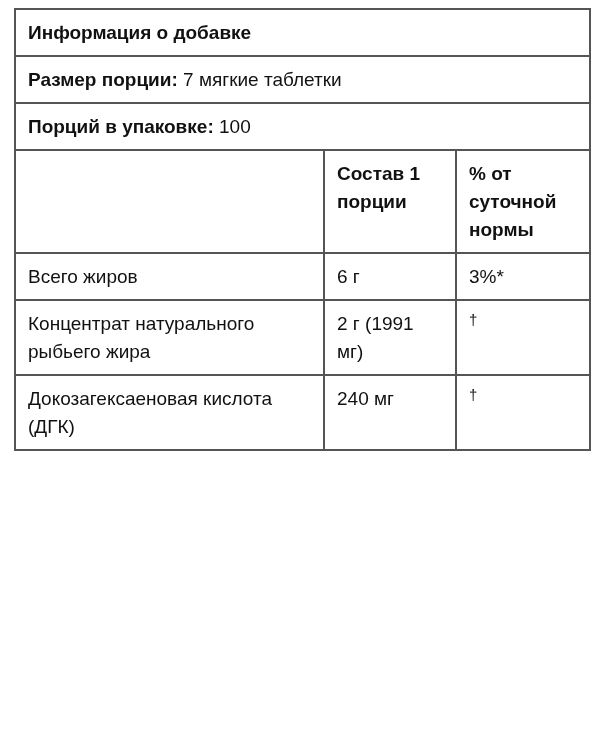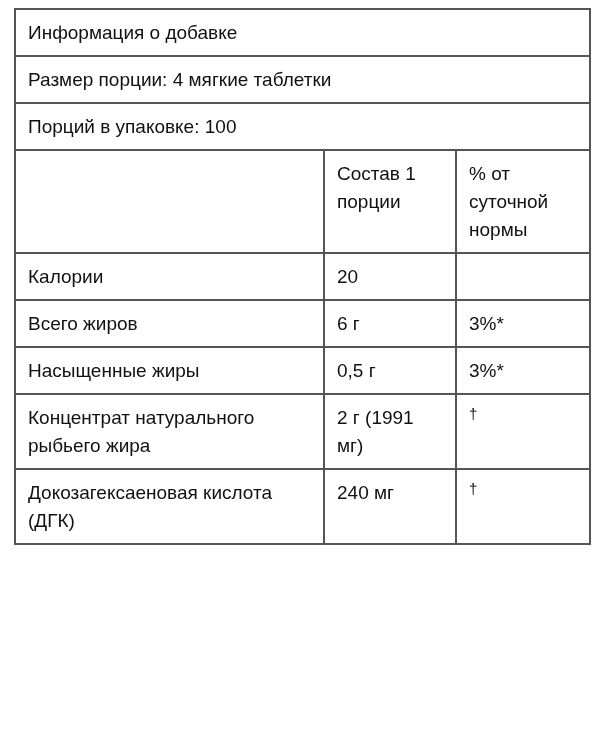--- a/index.html
+++ b/index.html
@@ -3,61 +3,51 @@
 <meta charset="utf-8">
 <style>
   html, body { margin: 0; padding: 0; background: #ffffff; }
   body { width: 600px; height: 755px; overflow: hidden; position: relative;
          font-family: "Liberation Sans", "DejaVu Sans", sans-serif; color: #111; }
   table.facts { position: absolute; left: 14px; top: 8px; width: 575px;
          border-collapse: collapse; table-layout: fixed; }
   table.facts td { border: 2px solid #555; padding: 9px 12px 8px 12px;
          font-size: 19px; line-height: 28px; vertical-align: top; }
   col.c1 { width: 309px; } col.c2 { width: 132px; } col.c3 { width: 134px; }
-  .b { font-weight: normal; }
+  .b { font-weight: bold; }
   .hdr td { height: 80px; }
   .dag { font-size: 15px; position: relative; top: -5px; }
 </style>
 </head>
 <body>
 
 <table class="facts">
   <colgroup>
       <col class="c1">
       <col class="c2">
       <col class="c3">
     </colgroup>
   <tbody>
       <tr>
     <td colspan="3" class="b">Информация о добавке</td>
   </tr>
   <tr>
-    <td colspan="3"><span class="b">Размер порции:</span> <span>4 мягкие таблетки</span></td>
+    <td colspan="3"><span class="b">Размер порции:</span> <span>7 мягкие таблетки</span></td>
   </tr>
   <tr>
     <td colspan="3"><span class="b">Порций в упаковке:</span> <span>100</span></td>
   </tr>
   <tr class="hdr">
     <td></td>
     <td class="b">Состав 1 порции</td>
     <td class="b">% от суточной нормы</td>
   </tr>
   <tr>
-    <td>Калории</td>
-    <td>20</td>
-    <td></td>
-  </tr>
-  <tr>
     <td>Всего жиров</td>
     <td>6 г</td>
-    <td>3%*</td>
-  </tr>
-  <tr>
-    <td>Насыщенные жиры</td>
-    <td>0,5 г</td>
     <td>3%*</td>
   </tr>
   <tr>
     <td>Концентрат натурального рыбьего жира</td>
     <td>2 г (1991 мг)</td>
     <td><span class="dag">†</span></td>
   </tr>
   <tr>
     <td>Докозагексаеновая кислота (ДГК)</td>
     <td>240 мг</td>

